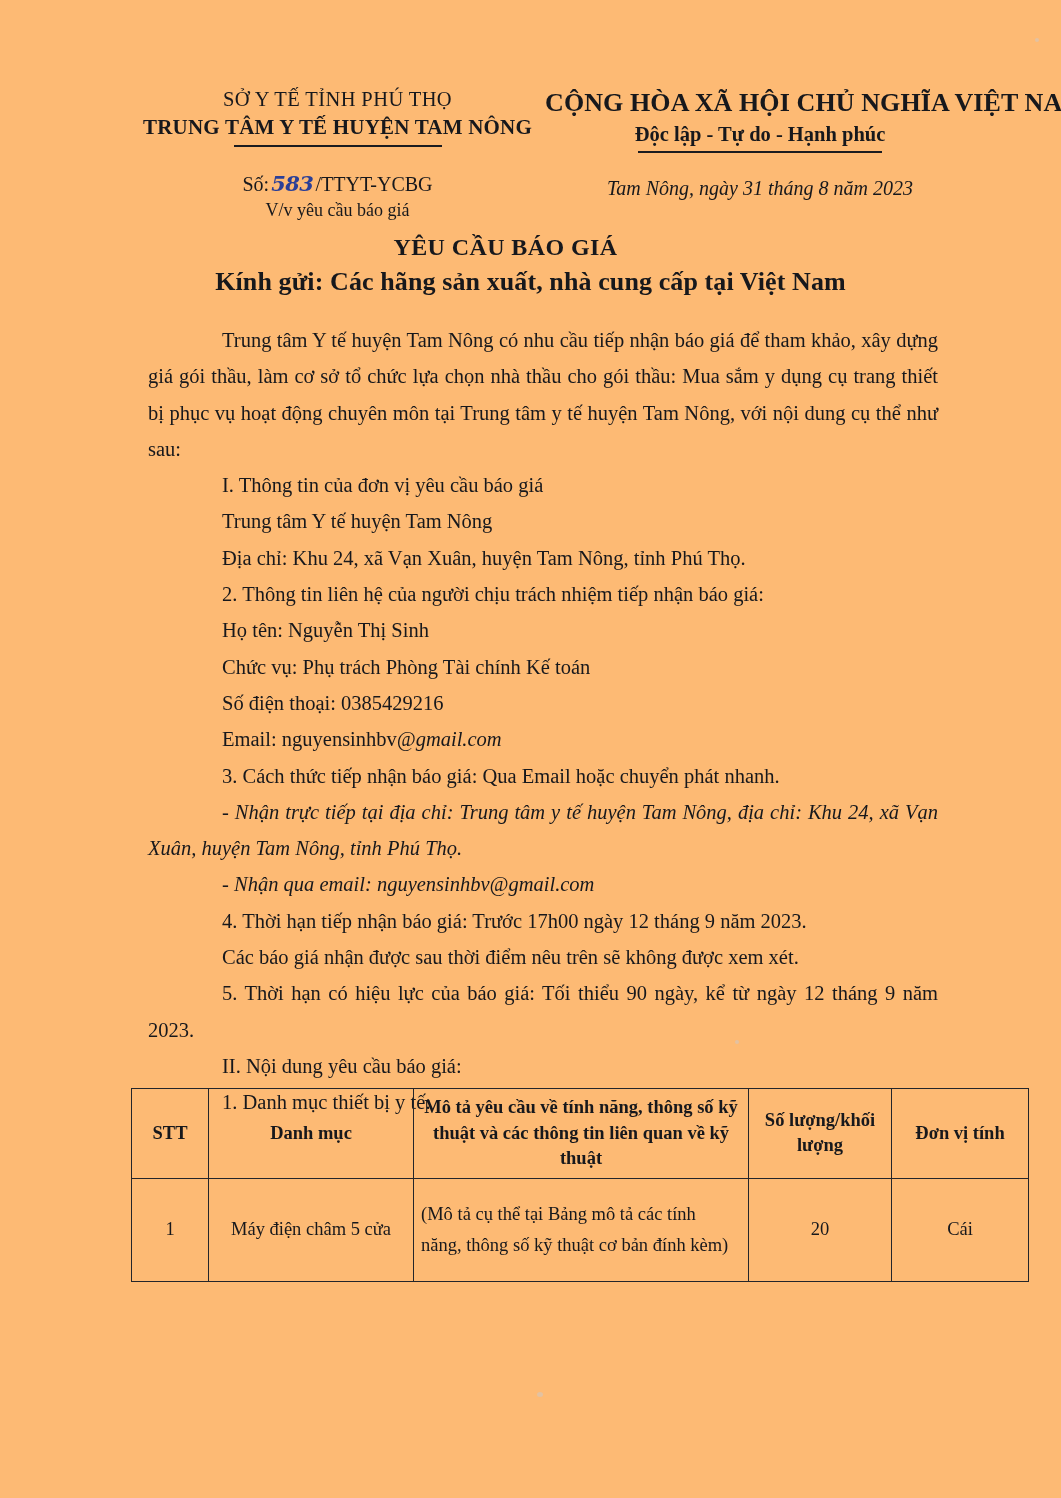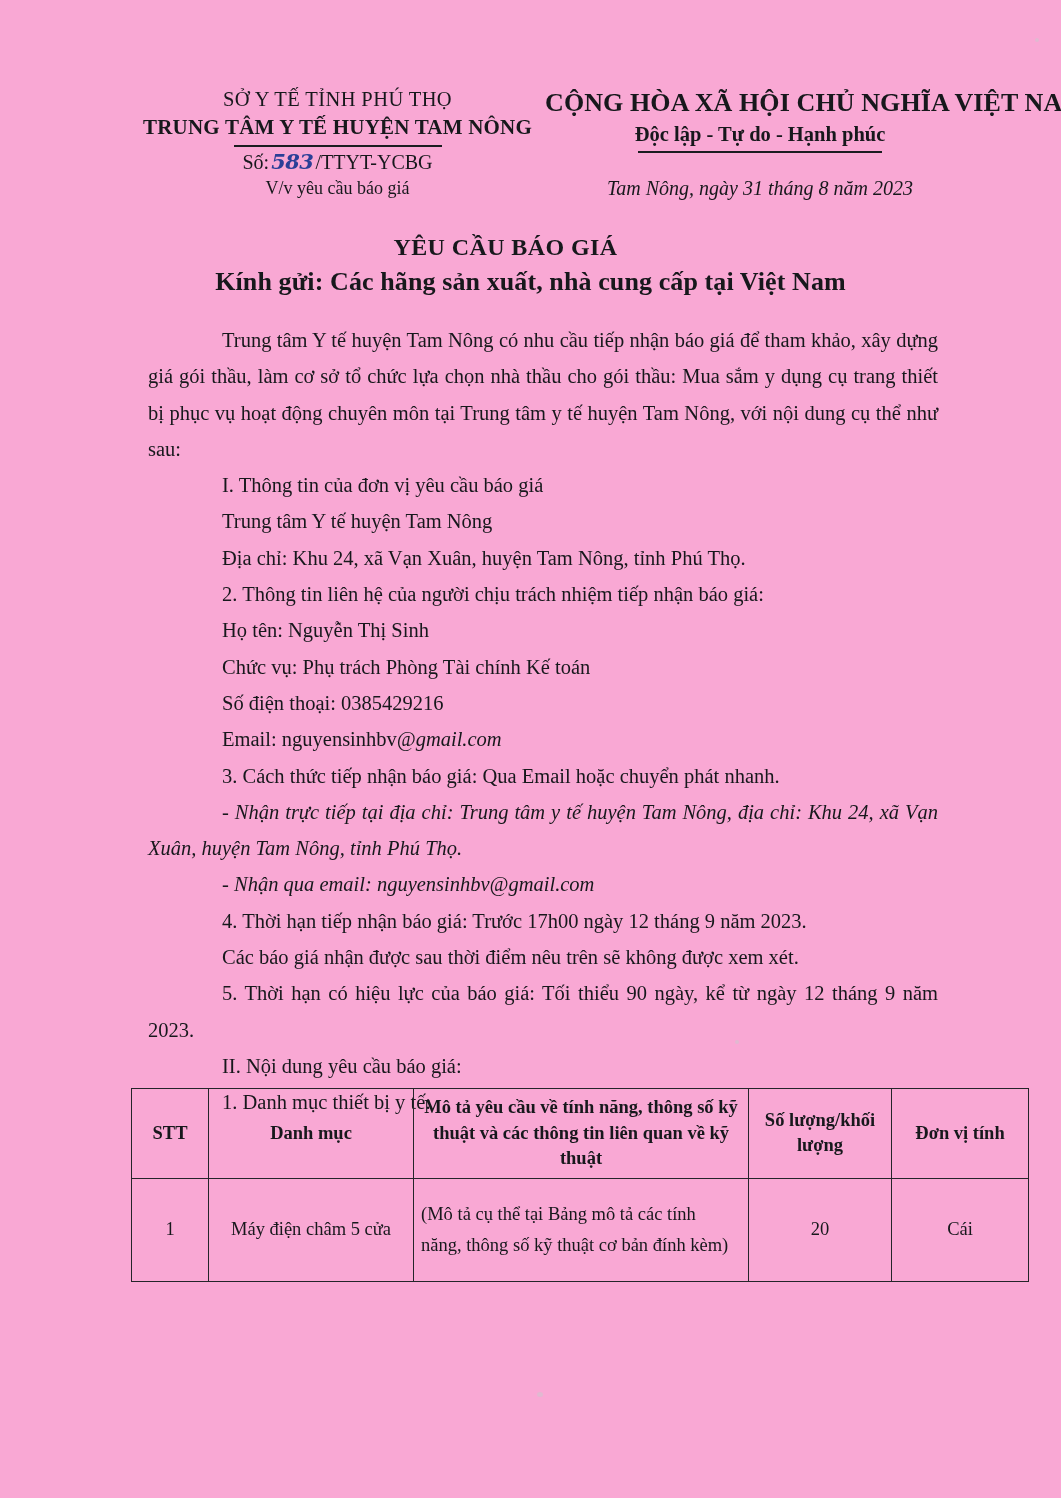--- a/index.html
+++ b/index.html
@@ -6,21 +6,21 @@
   html, body {
     margin: 0;
     padding: 0;
     background: #ffffff;
   }
 
   .page {
     position: relative;
     width: 1061px;
     height: 1498px;
-    background: #f9a8d4;
+    background: #fdba74;
     margin: 0 auto;
     overflow: hidden;
     font-family: "Liberation Serif", "DejaVu Serif", serif;
     color: #17181c;
     -webkit-font-smoothing: antialiased;
   }
 
   
   .letterhead {
     position: absolute;
@@ -74,20 +74,21 @@
   .rule {
     height: 2px;
     background: #1b1c20;
     margin: 3px auto 0;
   }
   .rule-left  { width: 208px; }
   .rule-right { width: 244px; }
 
   
   .docnum {
+    margin-top: 22px;
     font-size: 20px;
     line-height: 1.42;
     white-space: nowrap;
   }
   .docnum-hand {
     font-family: "DejaVu Serif", serif;
     font-style: italic;
     font-weight: bold;
     color: #2b3f97;
     font-size: 21px;

